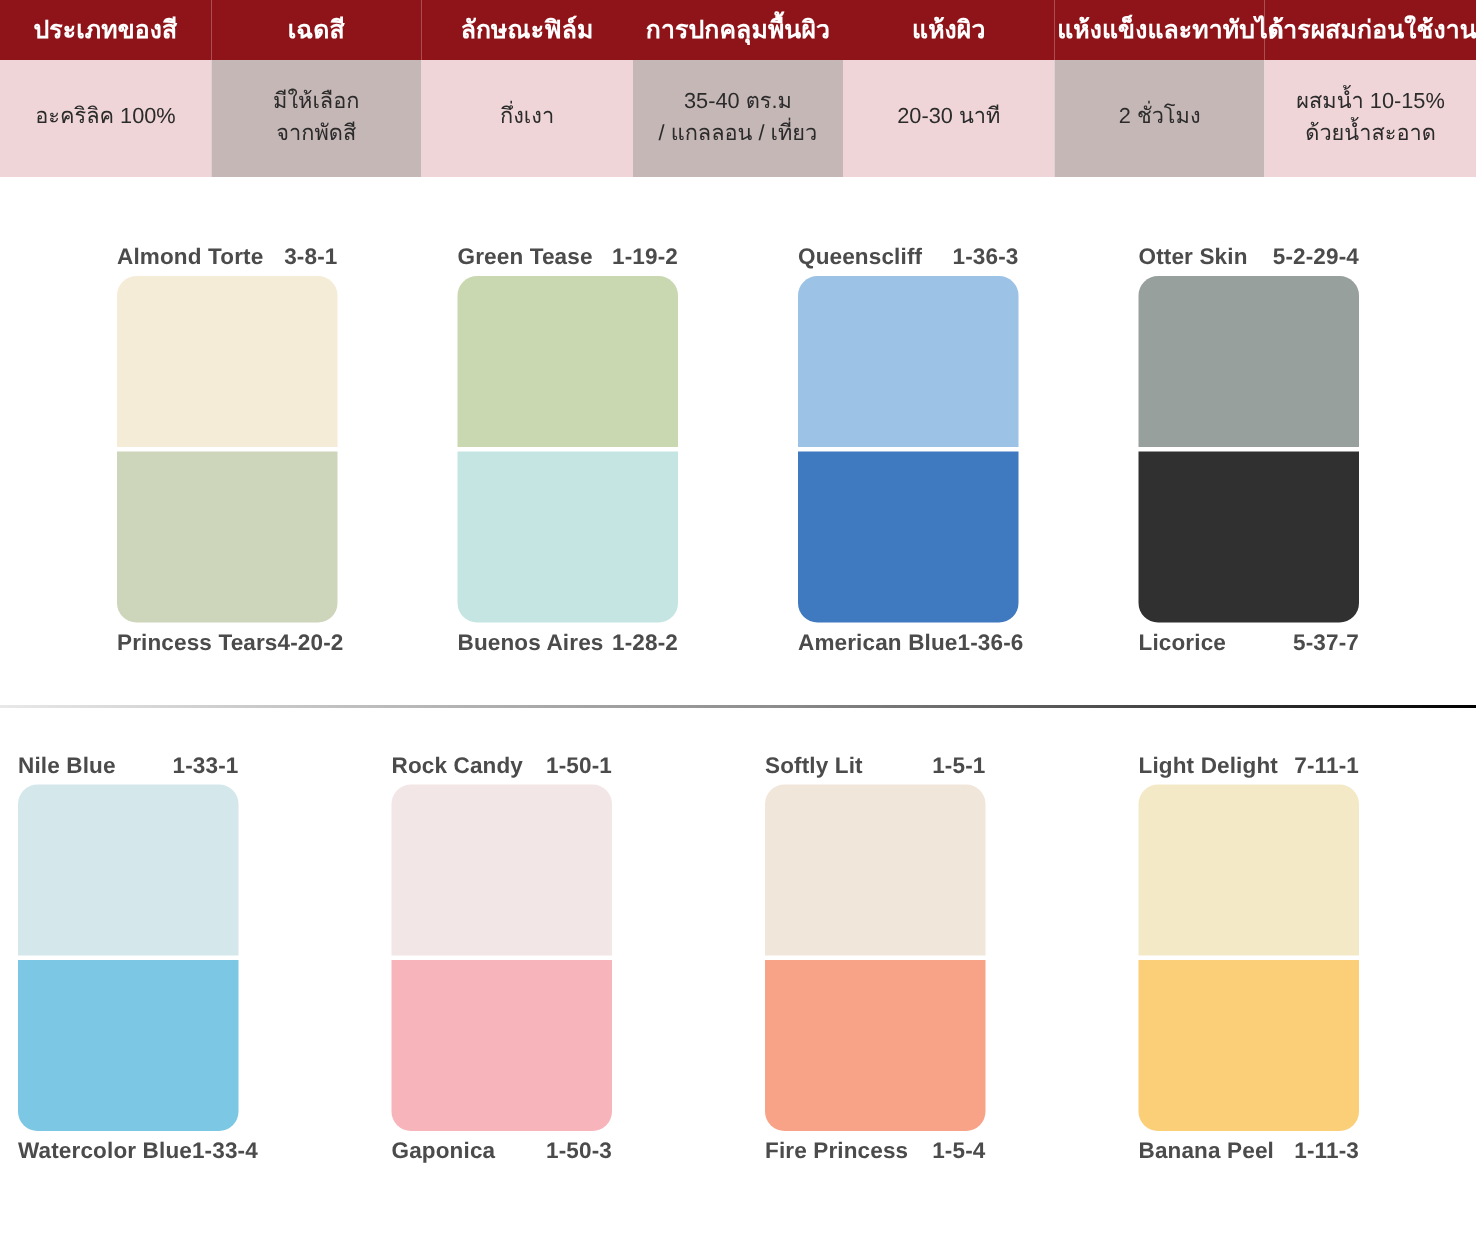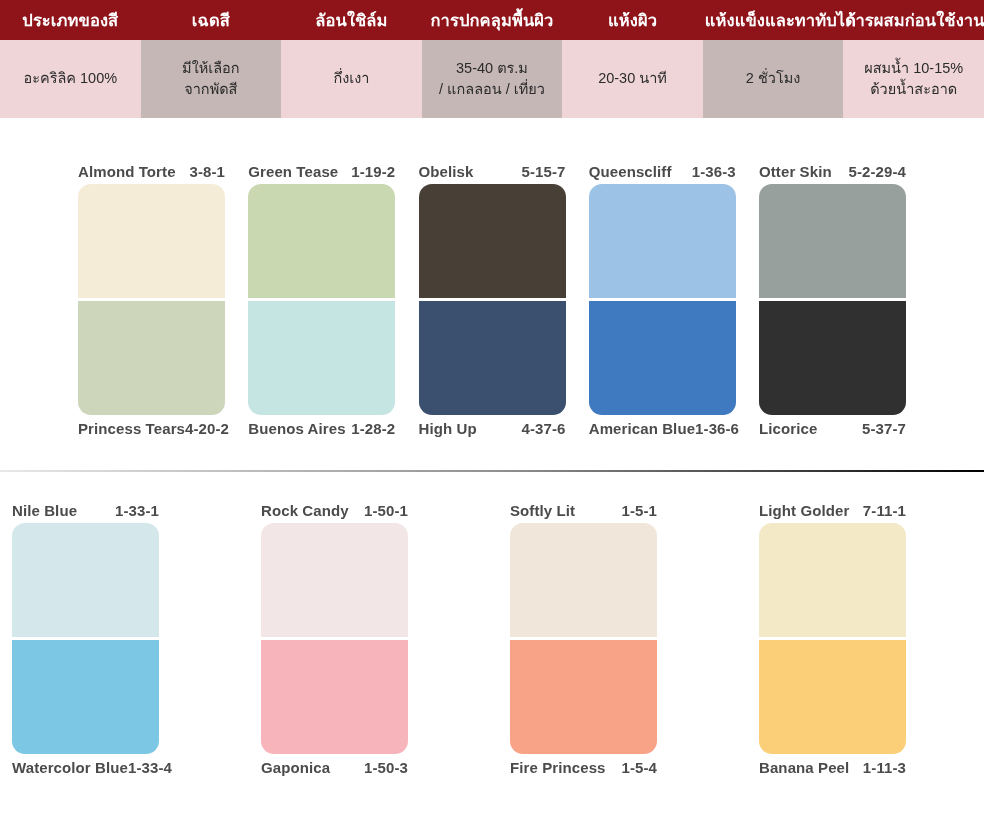--- a/index.html
+++ b/index.html
@@ -104,21 +104,21 @@
   }
 </style>
 </head>
 <body>
 
 <table class="spec-table">
   <thead>
     <tr>
       <th>ประเภทของสี</th>
       <th>เฉดสี</th>
-      <th>ลัอนใชิล์ม</th>
+      <th>ลักษณะฟิล์ม</th>
       <th>การปกคลุมพื้นผิว</th>
       <th>แห้งผิว</th>
       <th>แห้งแข็งและทาทับได้</th>
       <th>การผสมก่อนใช้งาน</th>
     </tr>
   </thead>
   <tbody>
     <tr>
       <td class="tone-a">อะคริลิค 100%</td>
       <td class="tone-b multiline">มีให้เลือก<br>จากพัดสี</td>
@@ -152,32 +152,20 @@
         </div>
         <div class="chip chip-top" style="background: rgb(201, 216, 176);"></div>
         <div class="chip chip-bottom" style="background: rgb(197, 229, 227);"></div>
         <div class="label-row label-bottom">
           <span>Buenos Aires</span>
           <span class="code">1-28-2</span>
         </div>
       </div>
       <div class="swatch-col">
         <div class="label-row label-top">
-          <span>Obelisk</span>
-          <span class="code">5-15-7</span>
-        </div>
-        <div class="chip chip-top" style="background: rgb(72, 63, 54);"></div>
-        <div class="chip chip-bottom" style="background: rgb(59, 79, 110);"></div>
-        <div class="label-row label-bottom">
-          <span>High Up</span>
-          <span class="code">4-37-6</span>
-        </div>
-      </div>
-      <div class="swatch-col">
-        <div class="label-row label-top">
           <span>Queenscliff</span>
           <span class="code">1-36-3</span>
         </div>
         <div class="chip chip-top" style="background: rgb(156, 195, 230);"></div>
         <div class="chip chip-bottom" style="background: rgb(63, 121, 191);"></div>
         <div class="label-row label-bottom">
           <span>American Blue</span>
           <span class="code">1-36-6</span>
         </div>
       </div>
@@ -231,21 +219,21 @@
         </div>
         <div class="chip chip-top" style="background: rgb(240, 230, 218);"></div>
         <div class="chip chip-bottom" style="background: rgb(248, 163, 136);"></div>
         <div class="label-row label-bottom">
           <span>Fire Princess</span>
           <span class="code">1-5-4</span>
         </div>
       </div>
       <div class="swatch-col">
         <div class="label-row label-top">
-          <span>Light Golder</span>
+          <span>Light Delight</span>
           <span class="code">7-11-1</span>
         </div>
         <div class="chip chip-top" style="background: rgb(244, 233, 199);"></div>
         <div class="chip chip-bottom" style="background: rgb(251, 207, 119);"></div>
         <div class="label-row label-bottom">
           <span>Banana Peel</span>
           <span class="code">1-11-3</span>
         </div>
       </div>
     </div>

